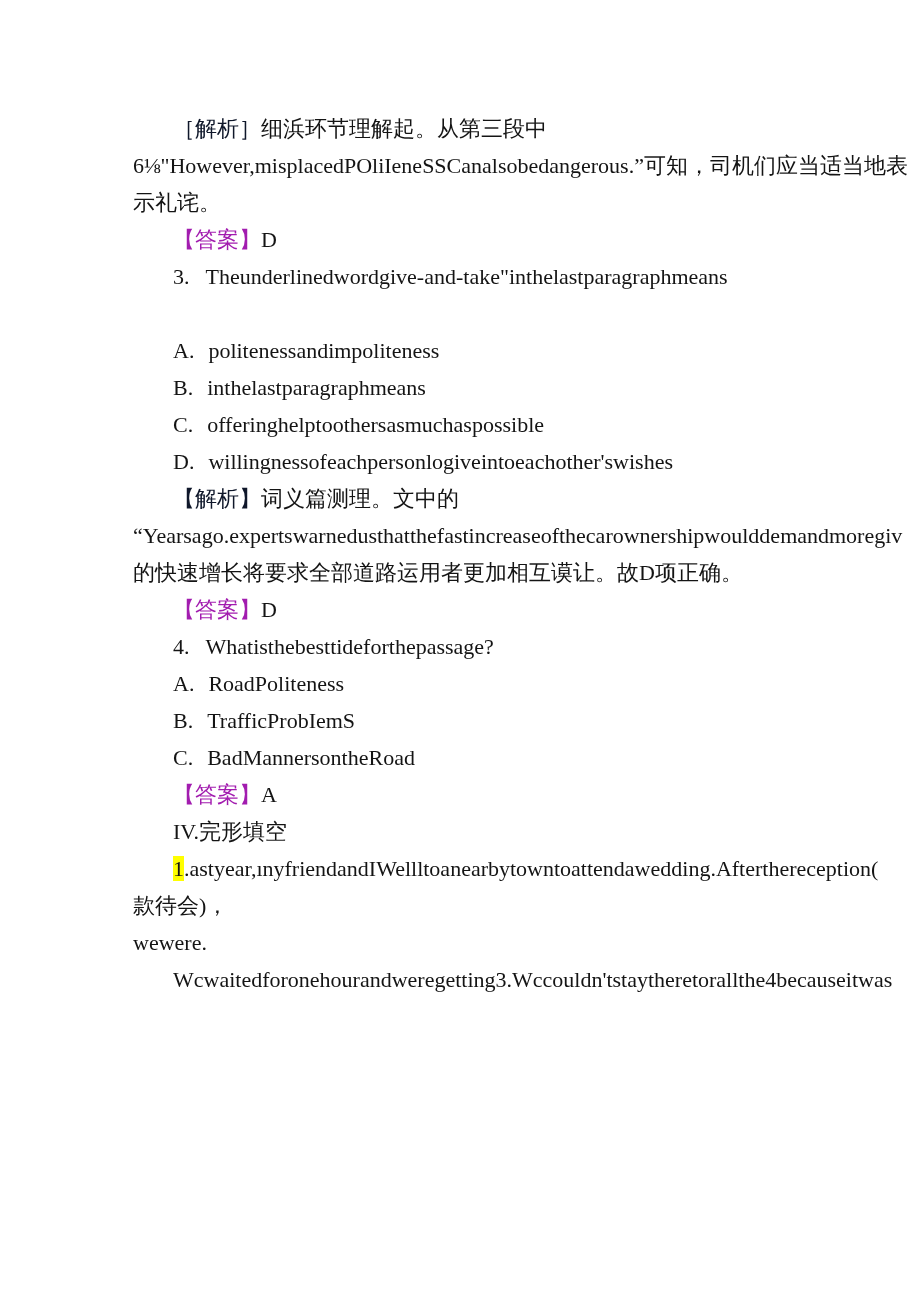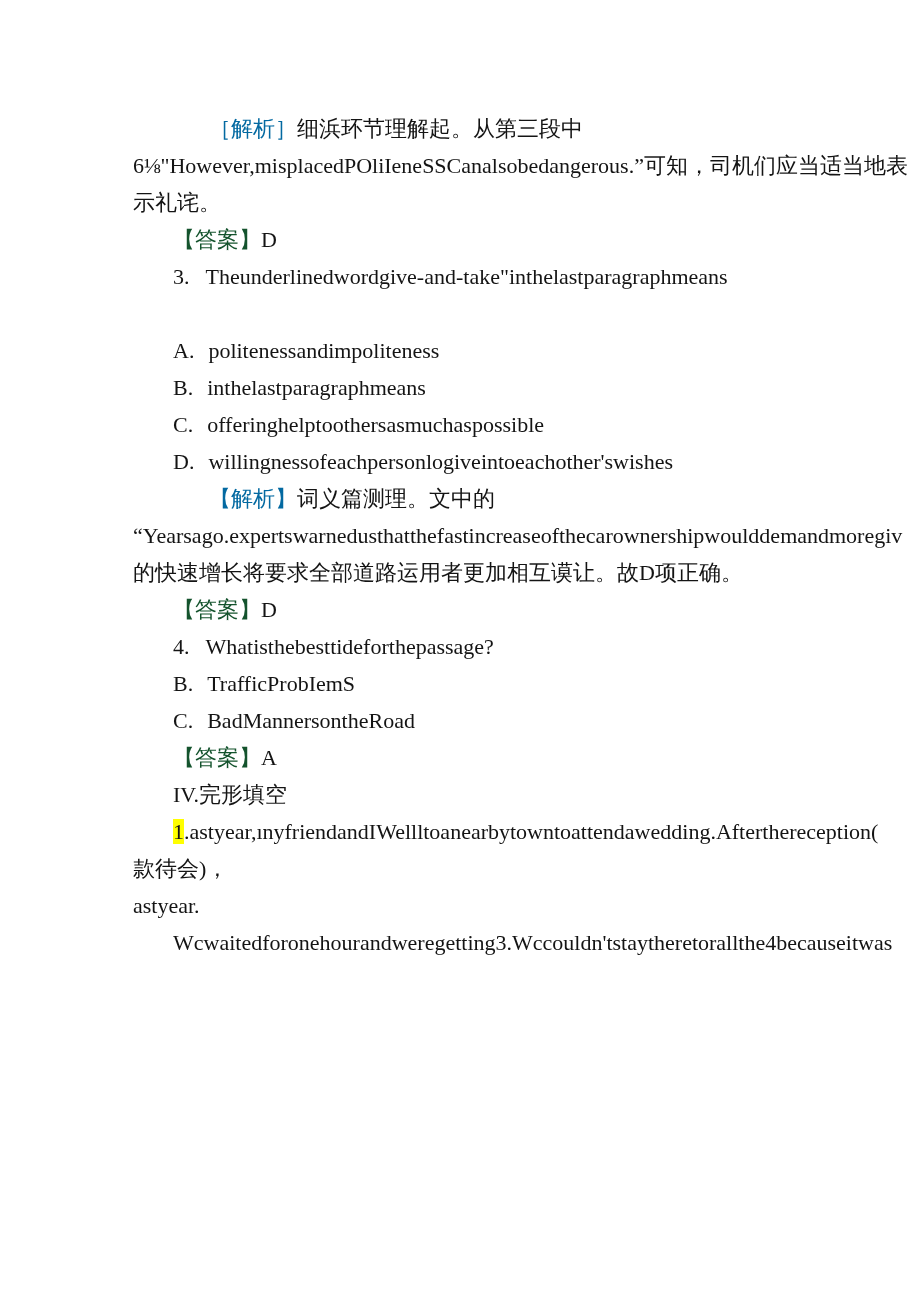--- a/index.html
+++ b/index.html
@@ -20,22 +20,22 @@
     font-size: 22px;
   }
   .line {
     line-height: 37px;
     height: 37px;
     white-space: nowrap;
   }
   .indent { padding-left: 40px; }
   .spacer { height: 37px; }
   .gap-before { margin-top: 10px; }
-  .analysis-marker { color: #0369a1; margin-left: 36px; }
-  .answer-marker { color: #14532d; }
+  .analysis-marker { color: #0f172a; }
+  .answer-marker { color: #a21caf; }
   .qnum { display: inline-block; margin-right: 16px; }
   .opt-label { display: inline-block; margin-right: 14px; }
   .u { text-underline-offset: 3px; }
   .hl { background: #ffff00; }
   .sup { font-size: 0.55em; vertical-align: super; }
 </style>
 </head>
 <body>
 
 <div class="page">
@@ -80,20 +80,23 @@
     <span>的快速增长将要求全部道路运用者更加相互谟让。故D项正确。</span>
   </div>
   <div class="line indent">
     <span class="answer-marker">【答案】</span><span>D</span>
   </div>
 
   <div class="line indent">
     <span class="qnum">4.</span><span>Whatisthebesttideforthepassage?</span>
   </div>
   <div class="line indent">
+    <span class="opt-label">A.</span><span>RoadPoliteness</span>
+  </div>
+  <div class="line indent">
     <span class="opt-label">B.</span><span>TrafficProbIemS</span>
   </div>
   <div class="line indent">
     <span class="opt-label">C.</span><span>BadMannersontheRoad</span>
   </div>
 
   <div class="line indent">
     <span class="answer-marker">【答案】</span><span>A</span>
   </div>
 
@@ -101,19 +104,19 @@
     <span>IV.完形填空</span>
   </div>
 
   <div class="line indent">
     <span class="hl">1</span><span>.astyear,ınyfriendandIWellltoanearbytowntoattendawedding.Afterthereception(</span>
   </div>
   <div class="line">
     <span>款待会)，</span>
   </div>
   <div class="line">
-    <span>astyear.</span>
+    <span>wewere.</span>
   </div>
   <div class="line indent">
     <span>Wcwaitedforonehourandweregetting</span><span class="u">3</span><span>.Wccouldn'tstaytheretorallthe</span><span class="u">4</span><span>becauseitwas</span>
   </div>
 
 </div>
 
 </body></html>

